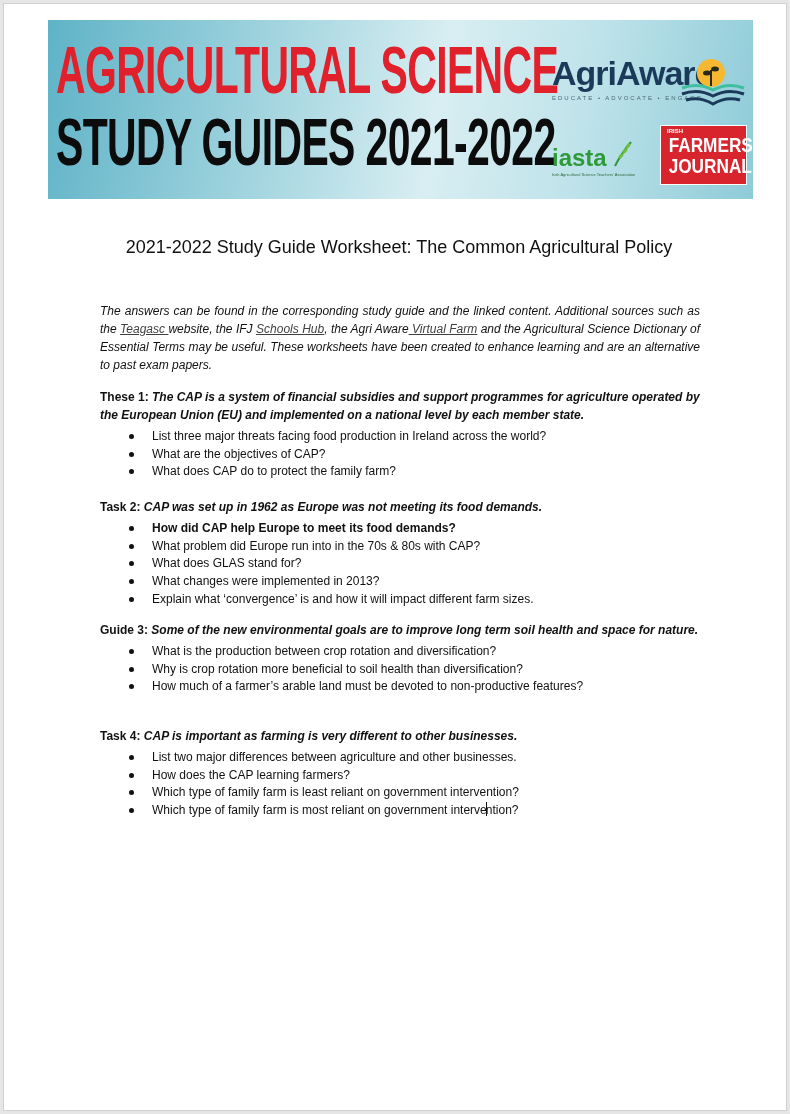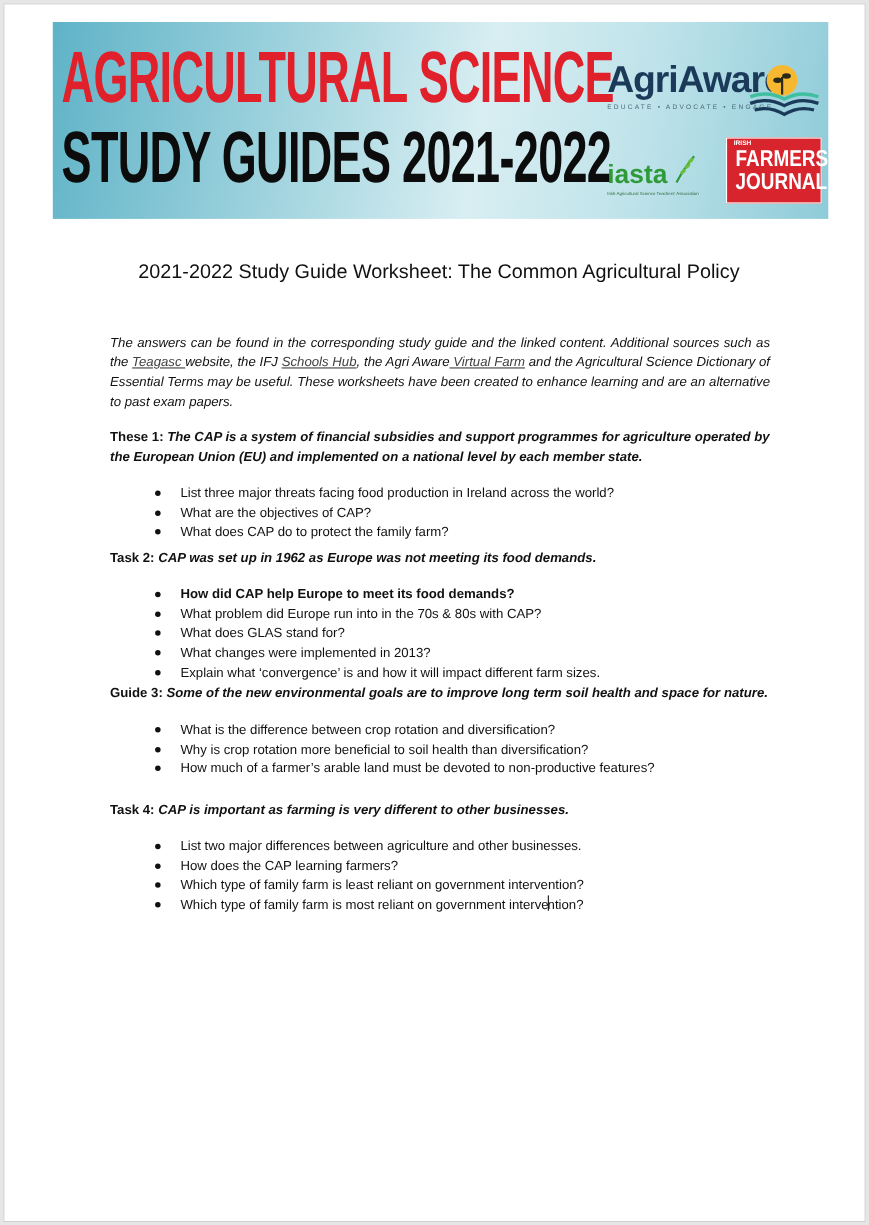--- a/index.html
+++ b/index.html
@@ -50,21 +50,21 @@
     font-family: "Liberation Sans", sans-serif; font-weight: normal; font-size: 18px; line-height: 27px; color: #111;
   }
   .intro {
     position: absolute; left: 96px; top: 298px; width: 600px;
     font-style: italic; font-size: 12px; line-height: 18px; color: #111; text-align: justify;
   }
   .intro a { color: #404040; text-decoration: underline; }
   .task { position: absolute; left: 96px; width: 610px; font-size: 12px; line-height: 18px; color: #111; }
   .task-head { font-weight: bold; }
   .task-head i { font-weight: bold; }
-  .task ul { margin: 16px; padding-left: 48px; list-style: none; }
+  .task ul { margin: 4px; padding-left: 48px; list-style: none; }
   .task li { position: relative; line-height: 17.7px; }
   .task li::before {
     content: ""; position: absolute; left: -23px; top: 6px; width: 5px; height: 5px; border-radius: 50%; background: #111;
   }
   .task li.bold { font-weight: bold; }
   .cursor { display: inline-block; width: 1px; height: 14px; background: #111; vertical-align: -2px; margin: 0 -1px; }
 </style>
 </head>
 <body>
 
@@ -126,21 +126,21 @@
       <li>What problem did Europe run into in the 70s &amp; 80s with CAP?</li>
       <li>What does GLAS stand for?</li>
       <li>What changes were implemented in 2013?</li>
       <li>Explain what ‘convergence’ is and how it will impact different farm sizes.</li>
     </ul>
   </div>
 
   <div class="task" style="top:617px;">
     <div class="task-head"><span>Guide 3: </span><i>Some of the new environmental goals are to improve long term soil health and space for nature.</i></div>
     <ul>
-      <li>What is the difference between crop rotation and diversification?</li>
+      <li>What is the production between crop rotation and diversification?</li>
       <li>Why is crop rotation more beneficial to soil health than diversification?</li>
       <li>How much of a farmer’s arable land must be devoted to non-productive features?</li>
     </ul>
   </div>
 
   <div class="task" style="top:723px;">
     <div class="task-head"><span>Task 4: </span><i>CAP is important as farming is very different to other businesses.</i></div>
     <ul>
       <li>List two major differences between agriculture and other businesses.</li>
       <li>How does the CAP learning farmers?</li>

